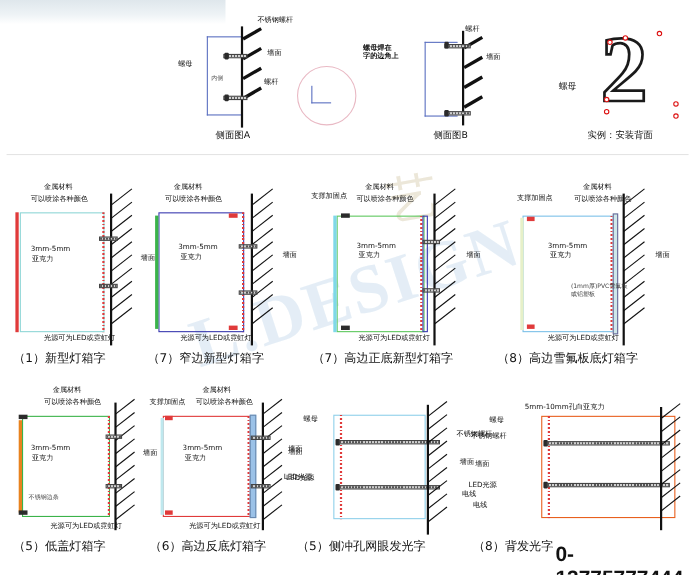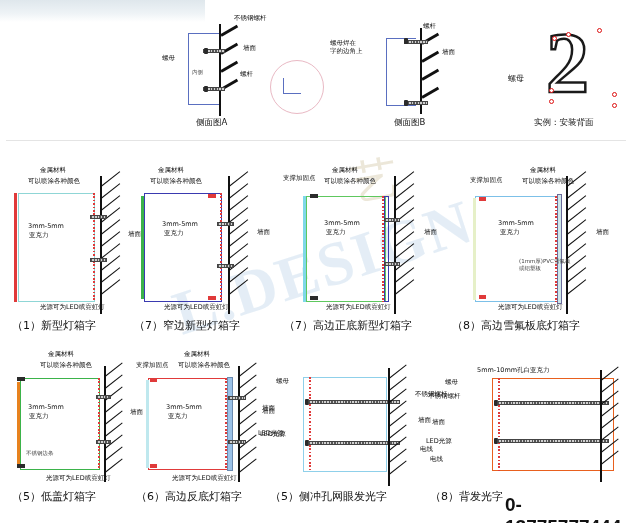--- a/index.html
+++ b/index.html
@@ -106,21 +106,21 @@
     <div class="sv-frame" style="left:386px;top:38px;width:30px;height:68px;border-right:none;"></div>
     <div class="sv-bar" style="left:420px;top:28px;height:86px;"></div>
     <div class="sv-fin" style="left:422px;top:42px;width:19px;transform:rotate(-30deg);"></div>
     <div class="sv-fin" style="left:422px;top:60px;width:19px;transform:rotate(-30deg);"></div>
     <div class="sv-fin" style="left:422px;top:78px;width:19px;transform:rotate(-30deg);"></div>
     <div class="sv-fin" style="left:422px;top:96px;width:19px;transform:rotate(-30deg);"></div>
     <div class="stud" style="left:404px;top:40px;width:24px;"></div>
     <div class="stud" style="left:404px;top:101px;width:24px;"></div>
     <div class="nut" style="left:404px;top:38px;"></div>
     <div class="nut" style="left:404px;top:100px;"></div>
-    <div class="lbl" style="left:330px;top:39px;white-space:pre;">螺母焊在
+    <div class="lbl" style="left:330px;top:39px;white-space:pre;font-weight:bold;">螺母焊在
 字的边角上</div>
     <div class="lbl" style="left:423px;top:22px;">螺杆</div>
     <div class="lbl" style="left:442px;top:48px;">墙面</div>
     <div class="capA" style="left:394px;top:117px;">侧面图B</div>
   </div>
 
   <div>
     <div class="num2" style="left:546px;top:20px;">2</div>
     <div class="reddot" style="left:552px;top:36px;"></div>
     <div class="reddot" style="left:566px;top:32px;"></div>

